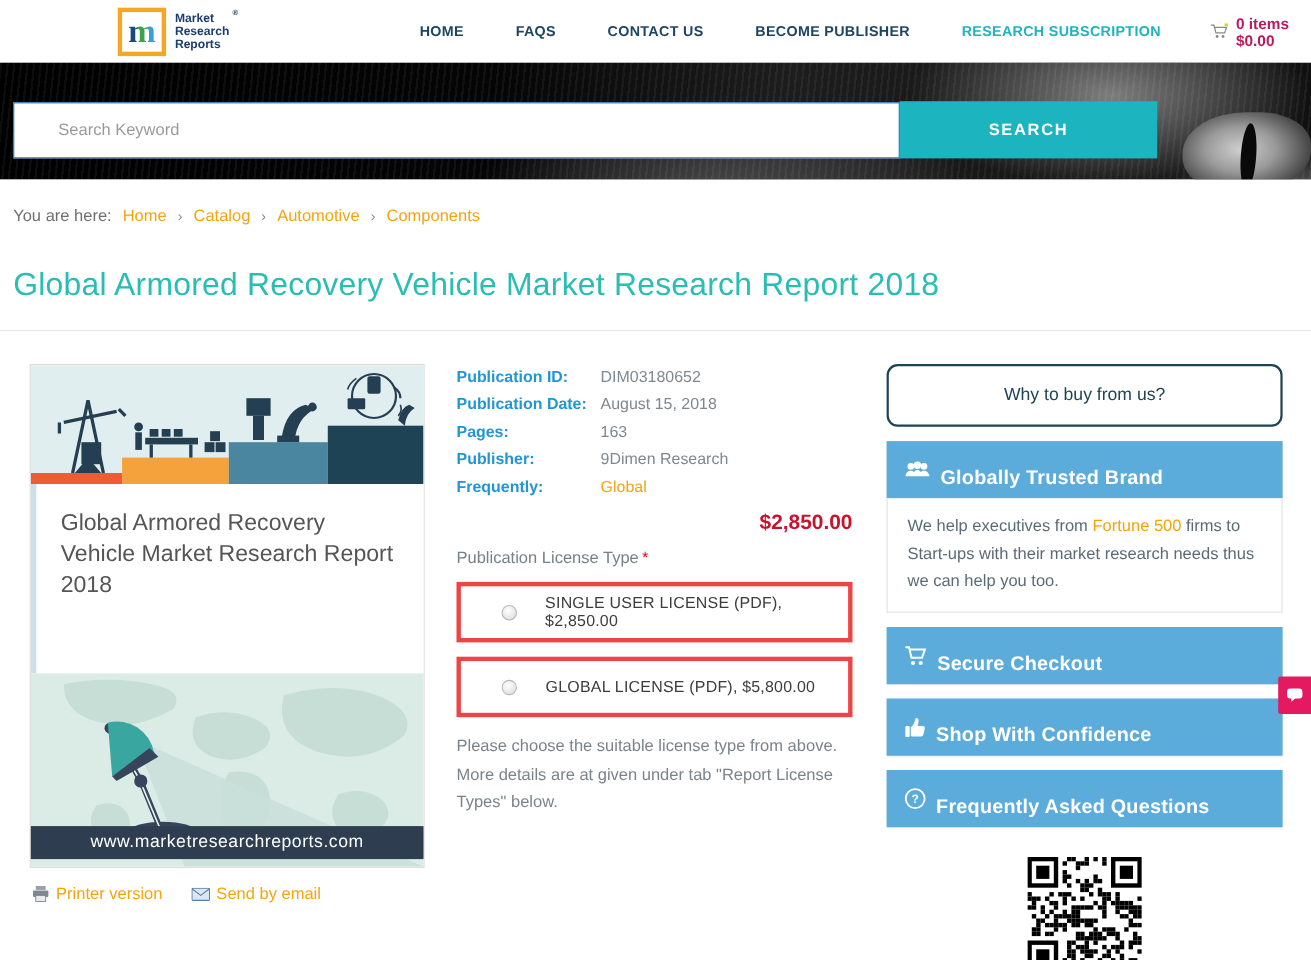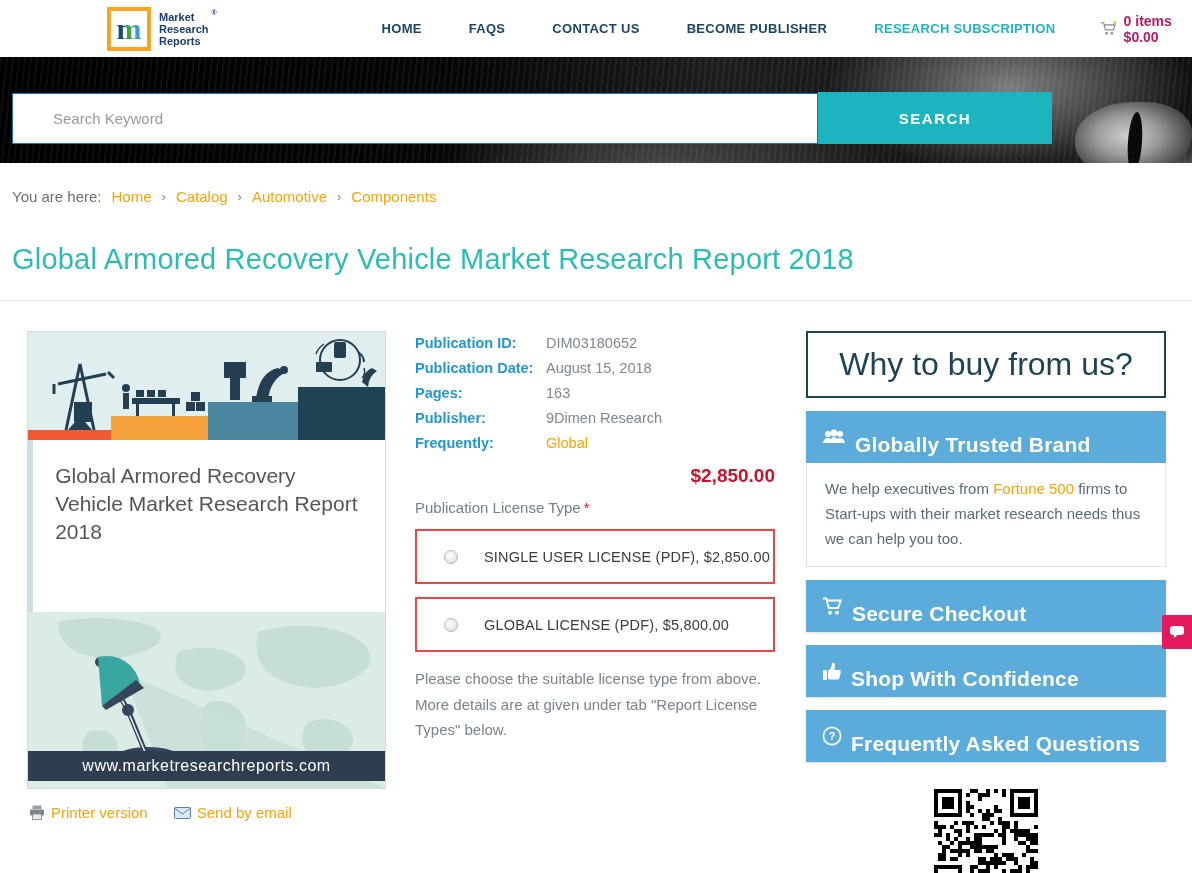--- a/index.html
+++ b/index.html
@@ -78,38 +78,38 @@
   .cover-action { display:flex; align-items:center; gap:6px; color:#f7a30b; font-size:15px; cursor:pointer; }
   
   .col-mid { width:360px; margin-left:29px; }
   .detail-row { display:flex; font-size:14.5px; line-height:25px; }
   .detail-label { width:131px; color:#2196d3; font-weight:bold; }
   .detail-value { color:#7e8890; }
   .detail-value.link { color:#f7a30b; cursor:pointer; }
   .price { text-align:right; color:#c9122c; font-weight:bold; font-size:19px; margin-top:9px; }
   .license-label { color:#75818a; font-size:15px; margin-top:12px; }
   .required-mark { color:#e8112d; margin-left:3px; }
-  .license-option { border:2px solid #ef4444; height:55px; margin-top:13px;
-    display:flex; align-items:center; cursor:pointer; background:#fff; }
+  .license-option { border:4px solid #ef4444; height:55px; margin-top:13px;
+    display:flex; align-items:center; cursor:pointer; background:#fff;padding-left:10px; }
   .radio { width:14px; height:14px; border-radius:50%; border:1px solid #b9b9b9;
     background:radial-gradient(circle at 40% 35%, #fff, #d8d8d8); margin:0 26px 0 27px; }
   .license-text { font-size:14.5px; color:#3c3c3c; letter-spacing:.2px; }
   .license-note { margin-top:14px; font-size:15px; color:#7a838b; line-height:25.5px; width:356px; }
   .add-to-cart { margin-top:23px; width:360px; height:50px; background:#be1e2d; border:none;
     color:#fff; font-weight:bold; font-size:16px; letter-spacing:2px; cursor:pointer;
     display:flex; align-items:center; justify-content:center; gap:12px; font-family:"Liberation Sans", sans-serif; }
   
   .col-right { width:360px; margin-left:31px; }
-  .why-box { height:67px; border:2px solid #1d4354; border-radius:0; background:#fff;
+  .why-box { height:57px; border:2px solid #1d4354; border-radius:10px; background:#fff;
     display:flex; align-items:center; justify-content:center;
-    font-size:32px; color:#1d4354; }
+    font-size:16px; color:#1d4354; }
   .feature-bar { height:52px; background:#5bacdb; display:flex; align-items:center;
     padding-left:16px; gap:9px; margin-top:13px; box-shadow:0 1px 2px rgba(0,0,0,.15); }
   .feature-bar.first { margin-top:13px; }
-  .feature-title { color:#fff; font-size:21px; font-weight:bold; letter-spacing:.2px;margin-top:15px; }
+  .feature-title { color:#fff; font-size:18px; font-weight:bold; letter-spacing:.2px;margin-top:15px; }
   .feature-body { border:1px solid #e2e2e2; border-top:none; background:#fff;
     padding:13px 18px 15px 18px; font-size:15px; color:#5a6b77; line-height:25px; }
   .fortune-link { color:#f7a30b; cursor:pointer; }
   .qr-wrap { margin-top:27px; display:flex; justify-content:center; }
   
   .chat-tab { position:absolute; right:0; top:615px; width:30px; height:34px;
     background:#e5195f; display:flex; align-items:center; justify-content:center;
     cursor:pointer; border-radius:2px 0 0 2px; }
 </style>
 </head>

